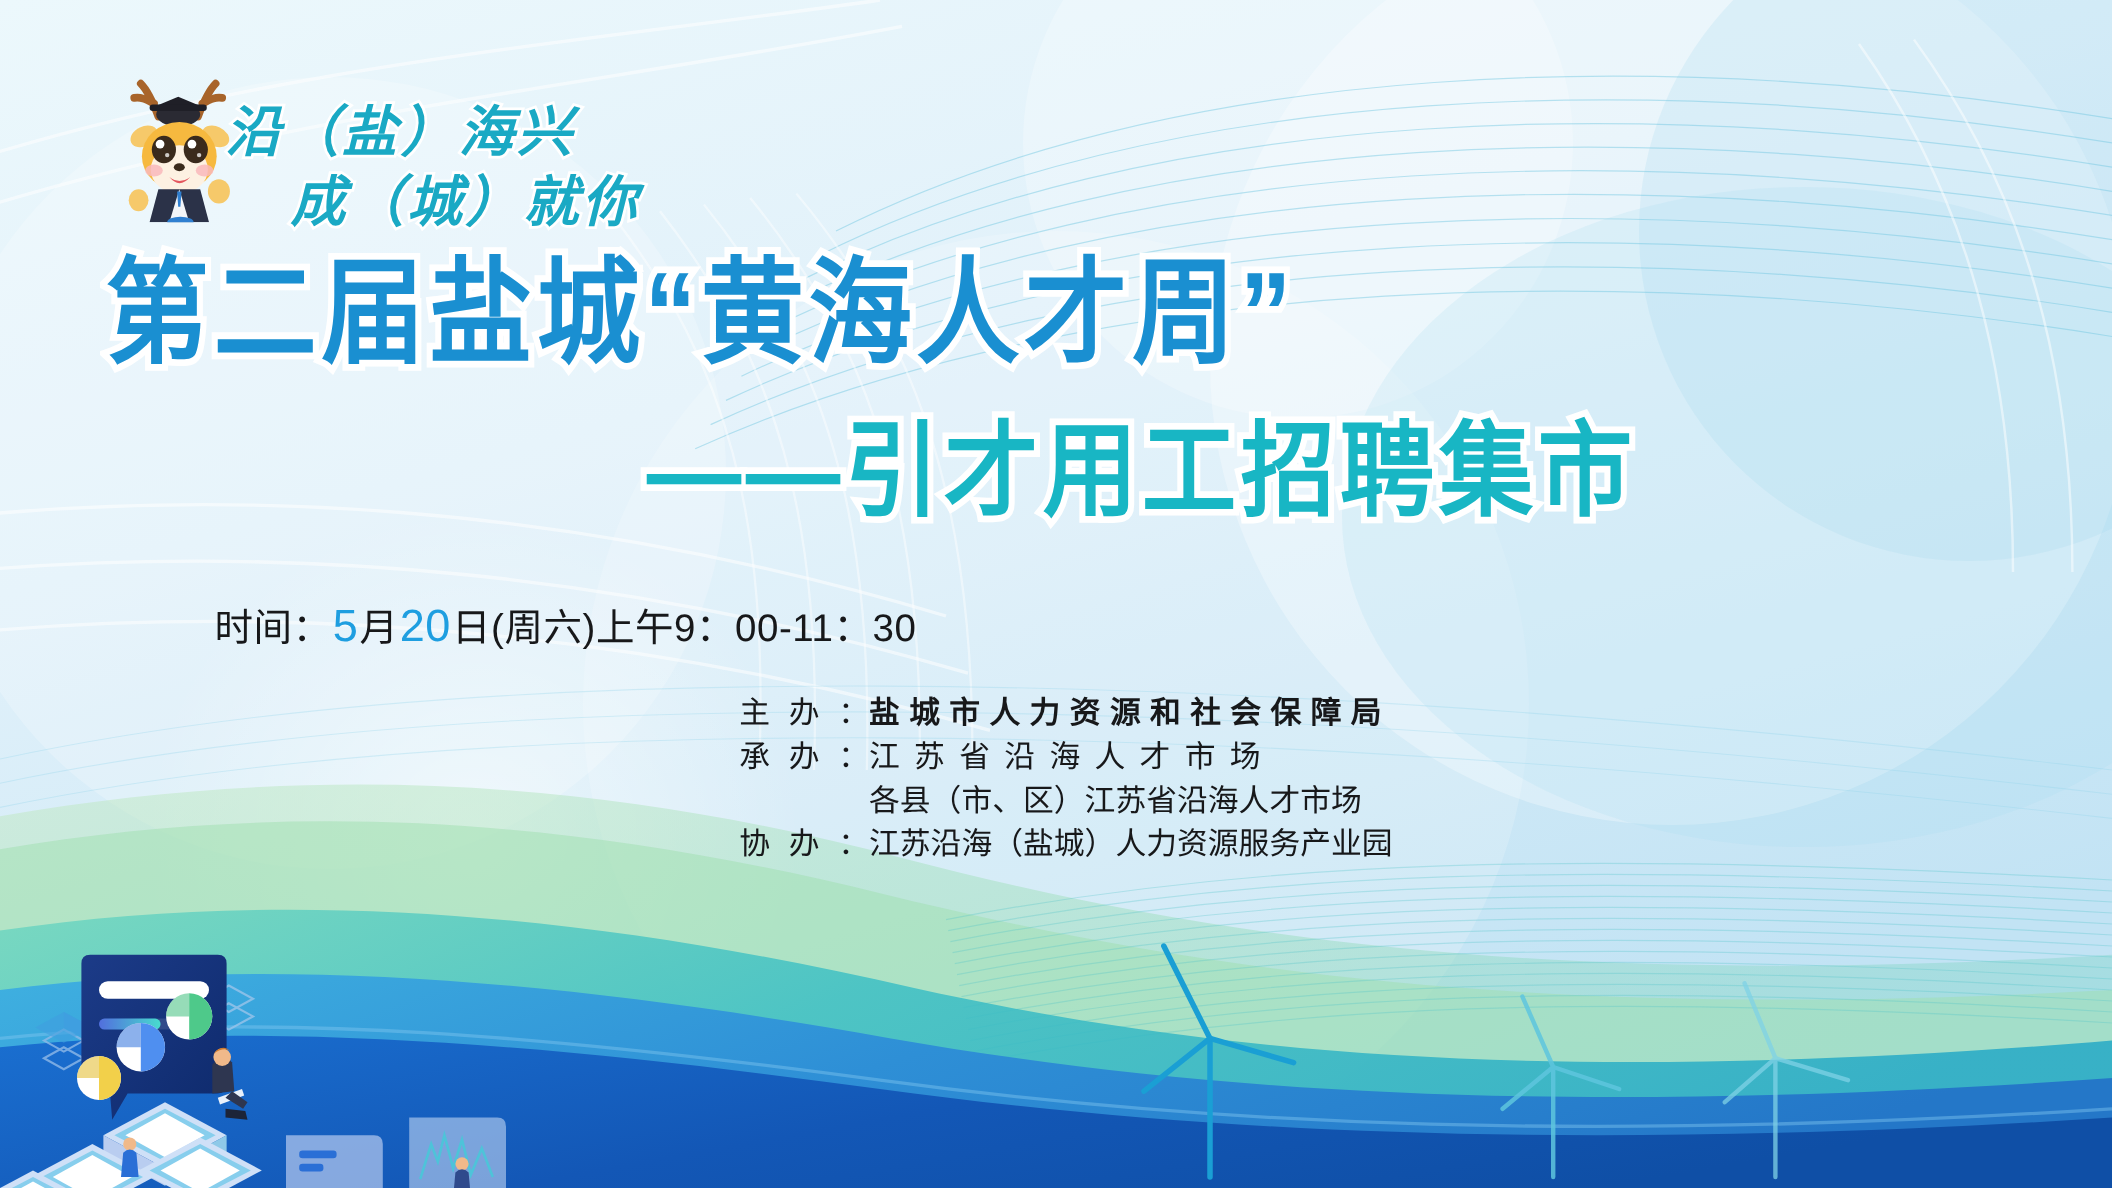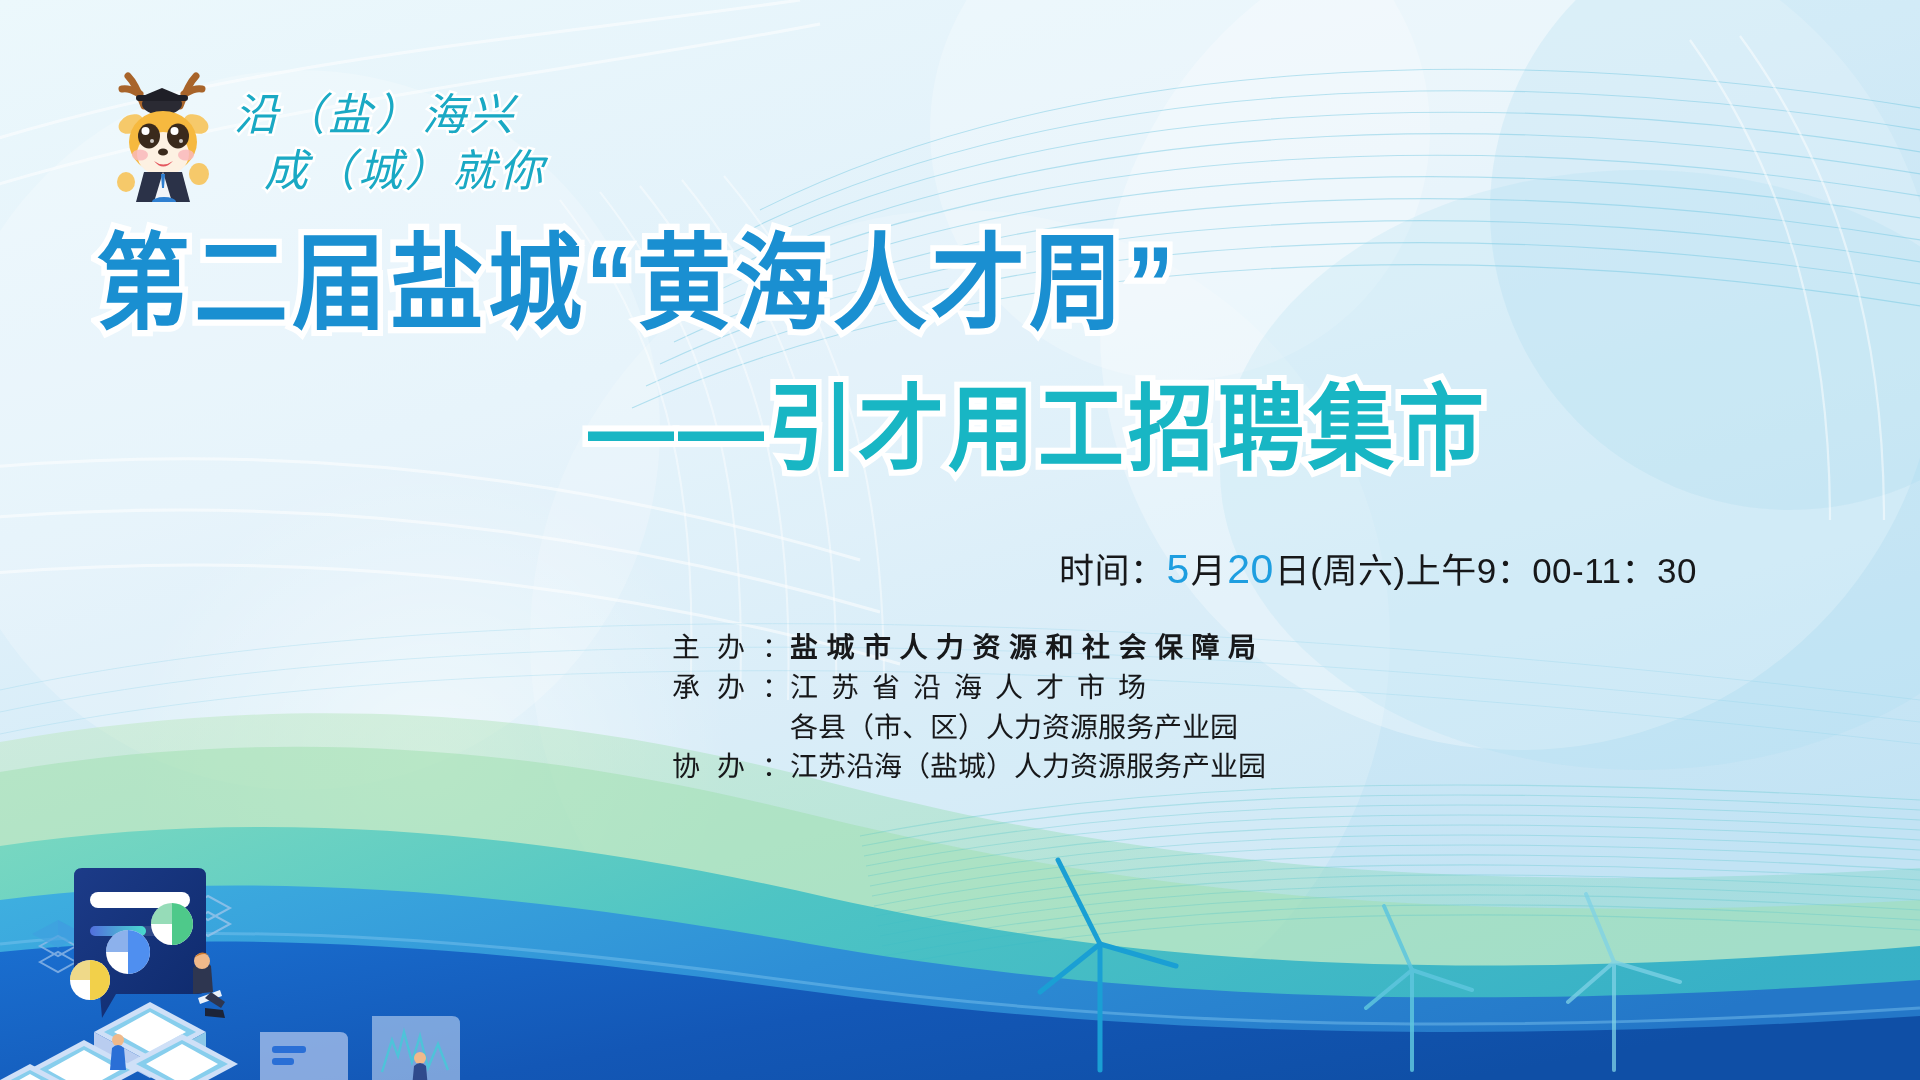--- a/index.html
+++ b/index.html
@@ -37,30 +37,29 @@
 
   #slogan-block {
     position: absolute;
     left: 205px;
     top: 88px;
     width: 340px;
     height: 115px;
   }
   .slogan-line {
     font-family: "Liberation Serif", "DejaVu Serif", serif;
-    font-weight: 400;
-    font-size: 44px;
+    font-weight: 700;
+    font-size: 50px;
     letter-spacing: 3px;
     color: #1aa9c4;
     -webkit-text-stroke: 5px #ffffff;
     paint-order: stroke fill;
     white-space: nowrap;
     font-style: italic;
     line-height: 1.28;
-    text-align: center;
   }
   .slogan-line.l2 { margin-left: 59px; }
 
   
   #title-line-1 {
     position: absolute;
     left: 96px;
     top: 232px;
     font-size: 94px;
     font-weight: 900;
@@ -95,21 +94,20 @@
     position: absolute;
     left: 195px;
     top: 542px;
     width: 1560px;
     display: flex;
     align-items: baseline;
     white-space: nowrap;
     font-size: 35px;
     color: #17181a;
     letter-spacing: 0.5px;
-    justify-content: flex-end;
   }
   #meta-row .seg { display: inline-flex; align-items: baseline; }
   #meta-row .gap { display: inline-block; width: 58px; }
   .hl { color: #1e9ee0; font-size: 41px; font-weight: 400; padding: 0 1px; }
 
   
   #org-block {
     position: absolute;
     left: 672px;
     top: 628px;
@@ -352,21 +350,21 @@
         <span class="c">承</span>
         <span class="c">办</span>
         <span class="c">：</span>
       </span>
       <span class="org-value spread2">江苏省沿海人才市场</span>
     </div>
 
 
     <div class="org-row">
       <span class="org-indent"></span>
-      <span class="org-value">各县（市、区）人力资源服务产业园</span>
+      <span class="org-value">各县（市、区）江苏省沿海人才市场</span>
     </div>
 
     <div class="org-row">
       <span class="org-label">
         <span class="c">协</span>
         <span class="c">办</span>
         <span class="c">：</span>
       </span>
       <span class="org-value">江苏沿海（盐城）人力资源服务产业园</span>
     </div>

